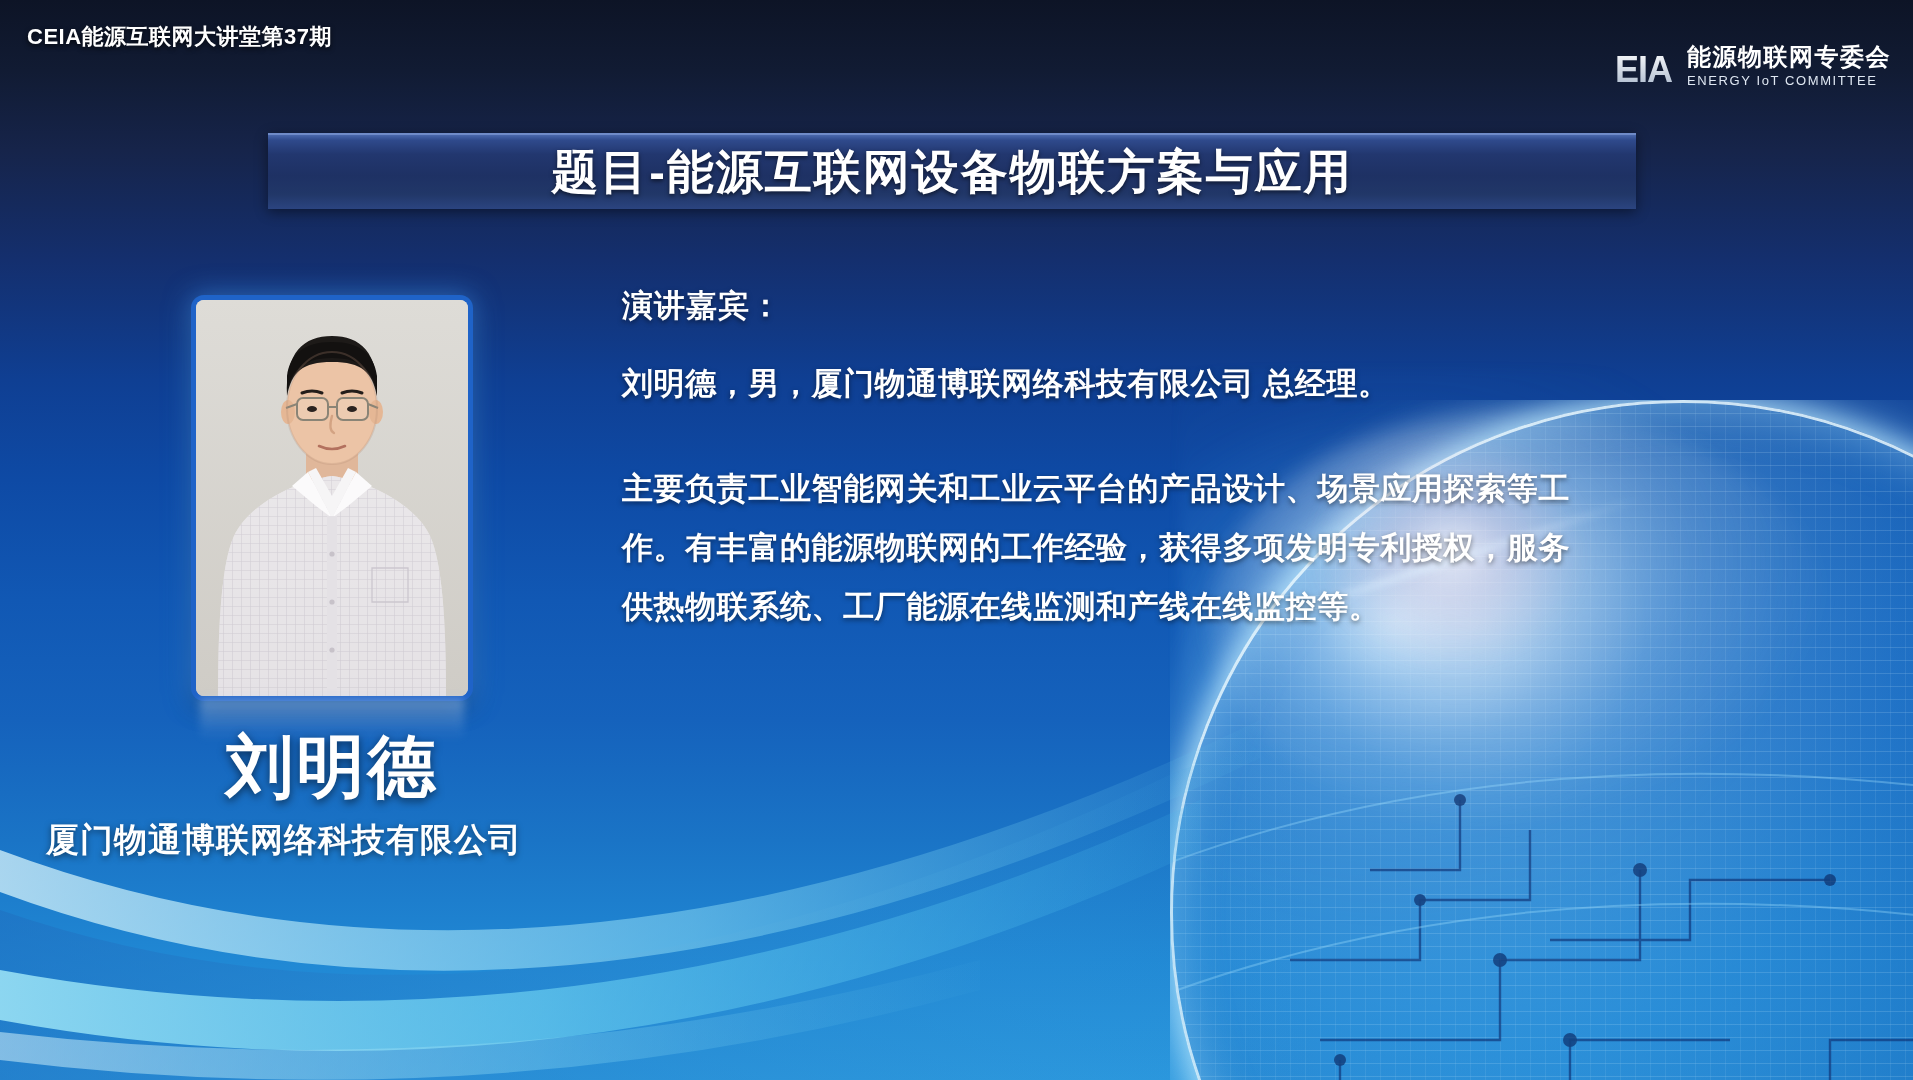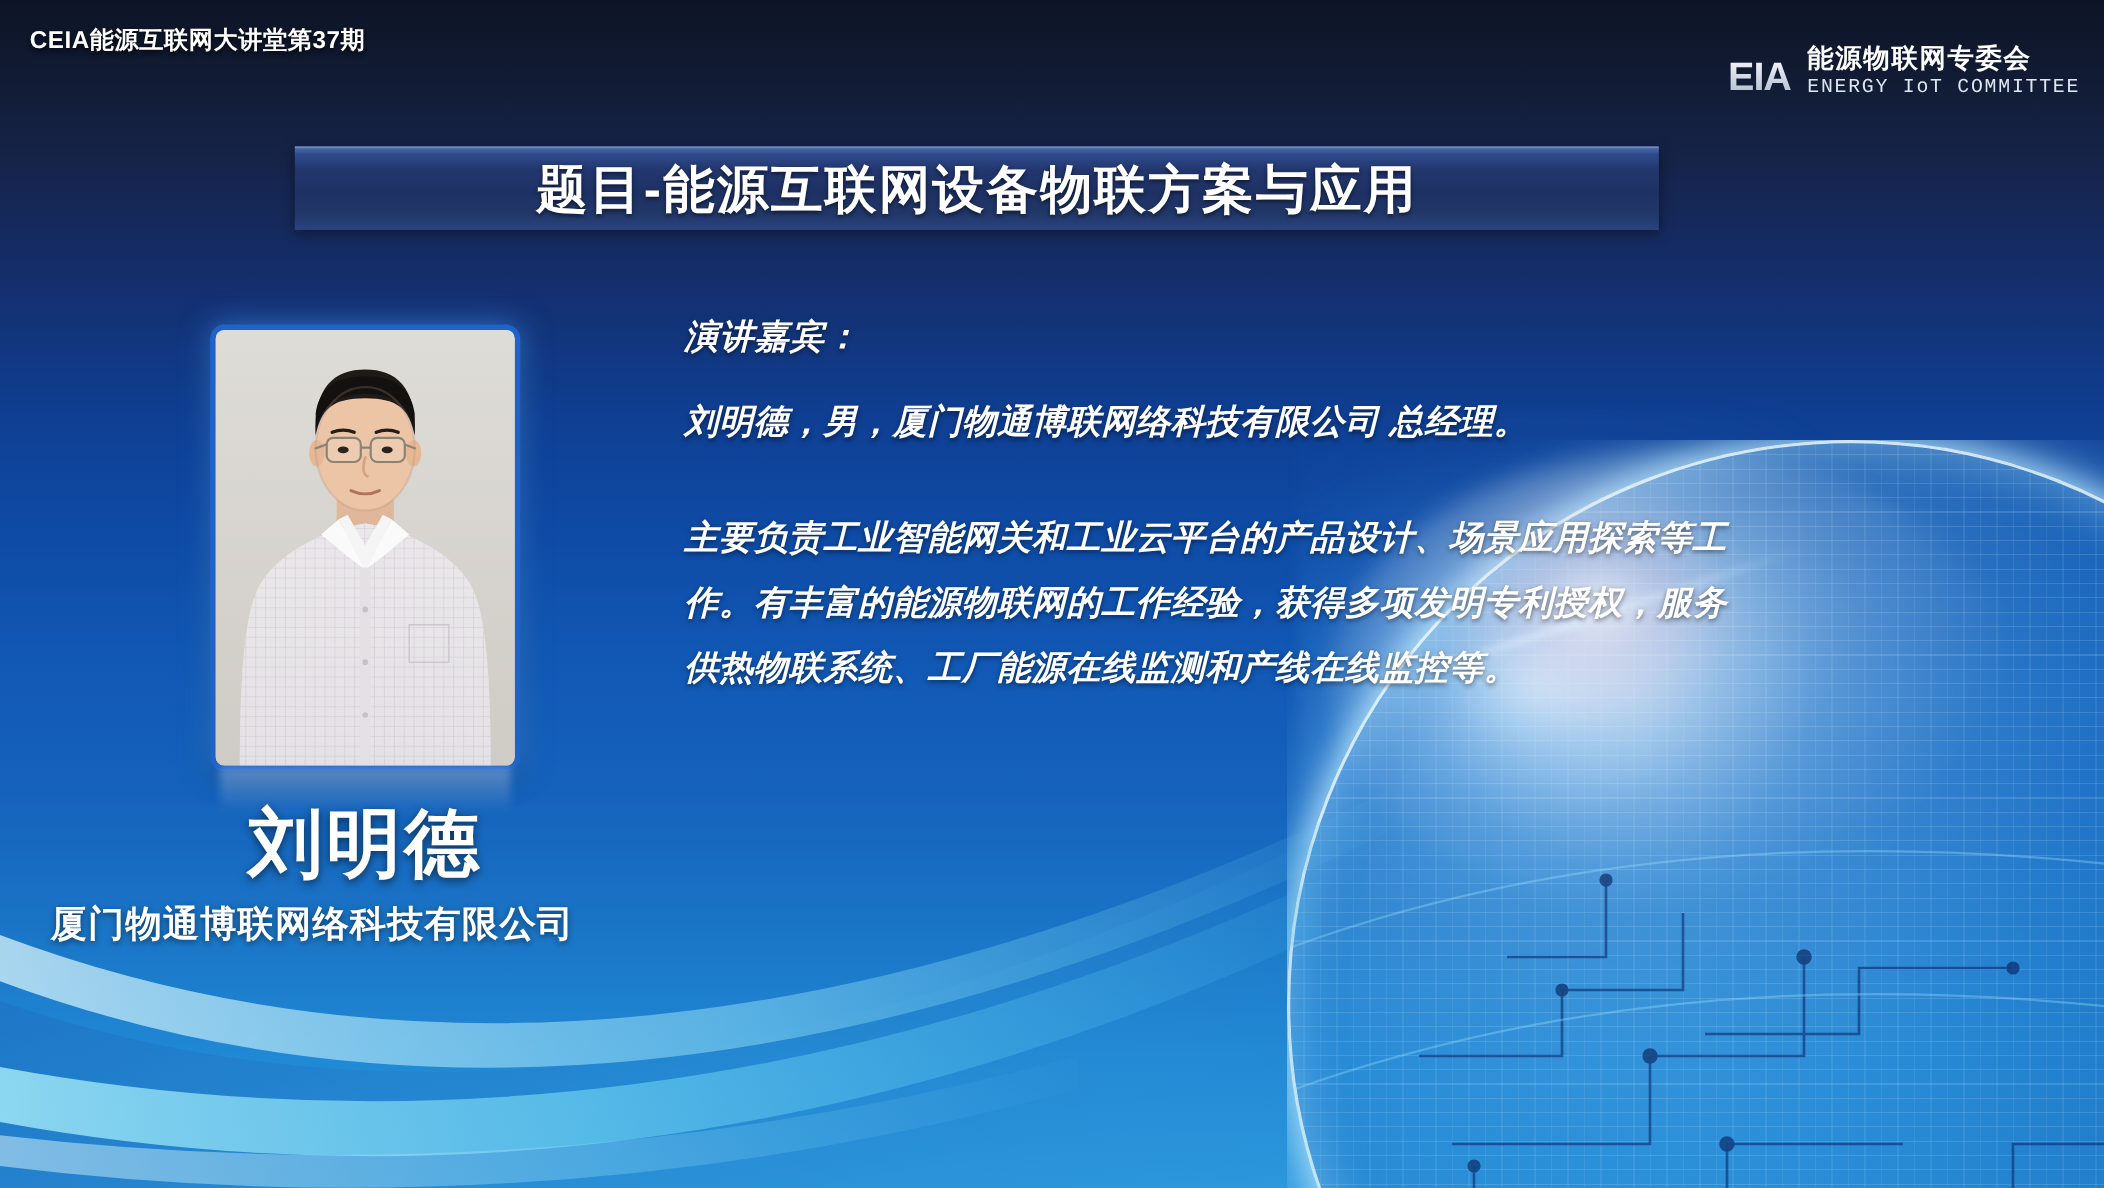--- a/index.html
+++ b/index.html
@@ -115,28 +115,28 @@
     position: absolute; right: 22px; top: 26px;
     height: 82px; display: flex; align-items: center;
   }
   .logo-mark { position: relative; width: 106px; height: 82px; }
   .logo-text { display: flex; flex-direction: column; justify-content: center; margin-left: 2px; }
   .logo-cn {
     font-size: 24px; font-weight: bold; color: #ffffff;
     letter-spacing: 1.5px; line-height: 1.05; white-space: nowrap;
   }
   .logo-en {
-    font-size: 18px; color: #dfe7f2; letter-spacing: 1.6px;
-    line-height: 1.3; margin-top: 3px; white-space: nowrap; font-family: Liberation Mono, monospace;
+    font-size: 13px; color: #dfe7f2; letter-spacing: 1.6px;
+    line-height: 1.3; margin-top: 3px; white-space: nowrap;
   }
 
   
   .title-banner {
     position: absolute; left: 268px; top: 133px;
-    width: 1240px; height: 74px;
+    width: 1368px; height: 74px;
     background:
       linear-gradient(to bottom,
         #4a68ac 0%,
         #2f4a8c 7%,
         #22376f 26%,
         #1e3164 55%,
         #213768 80%,
         #2b4480 100%);
     border-top: 2px solid #6f8bc8;
     box-shadow: 0 3px 12px rgba(0,0,0,0.45);
@@ -174,21 +174,21 @@
     text-shadow: 0 3px 8px rgba(0,0,0,0.55);
   }
   .speaker-company {
     position: absolute; left: 46px; top: 818px;
     font-size: 33px; font-weight: bold; color: #ffffff;
     letter-spacing: 1px; white-space: nowrap;
     text-shadow: 0 2px 6px rgba(0,0,0,0.5);
   }
 
   
-  .body-col { position: absolute; left: 622px; top: 285px; width: 1160px; font-style: italic; }
+  .body-col { position: absolute; left: 622px; top: 285px; width: 1160px; }
   .section-head {
     font-size: 31px; font-weight: bold; color: #ffffff;
     letter-spacing: 1px; text-shadow: 0 2px 5px rgba(0,0,0,0.5);
   }
   .body-line {
     font-size: 31px; font-weight: bold; color: #ffffff;
     letter-spacing: 0.6px; text-shadow: 0 2px 5px rgba(0,0,0,0.5);
     white-space: nowrap;
   }
   .sp-36 { height: 36px; }

